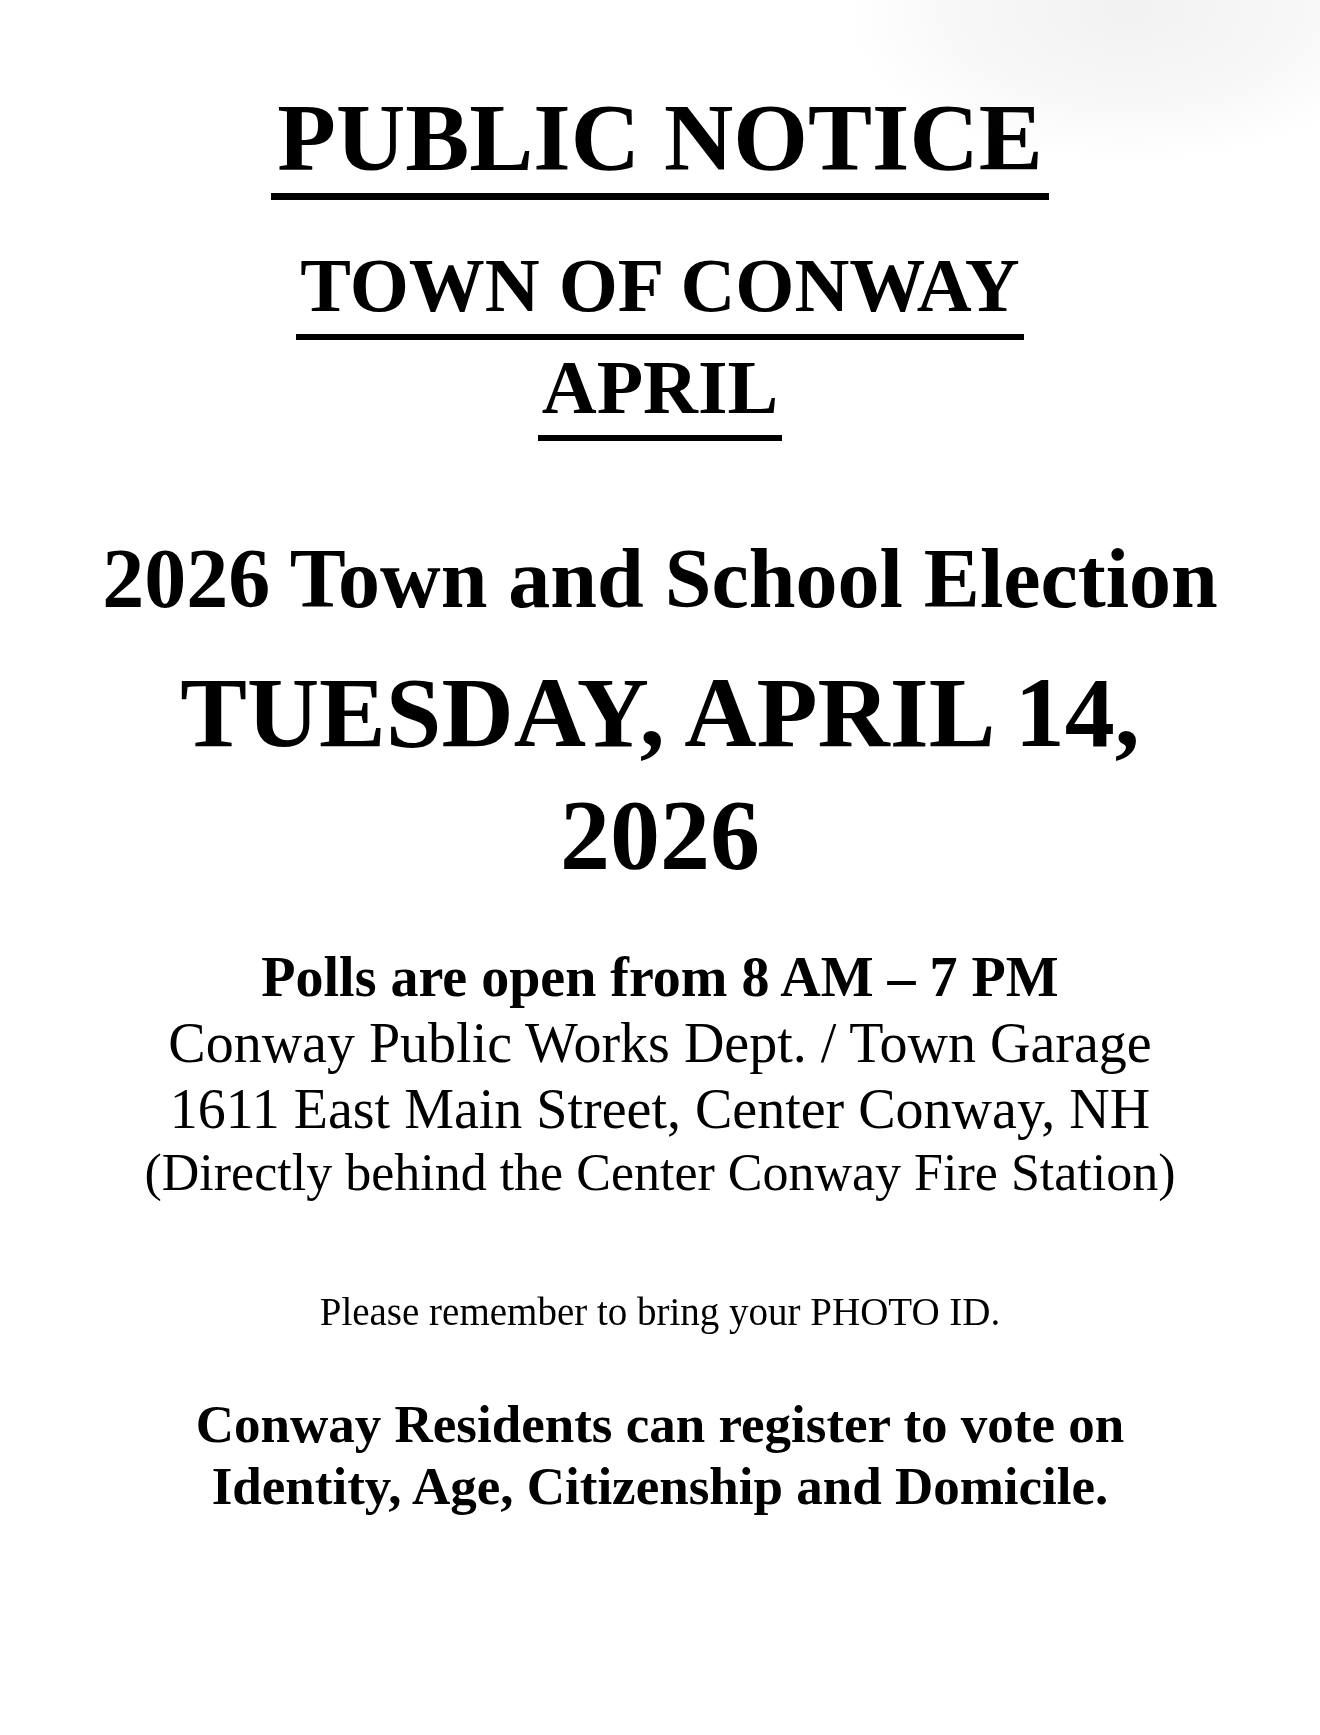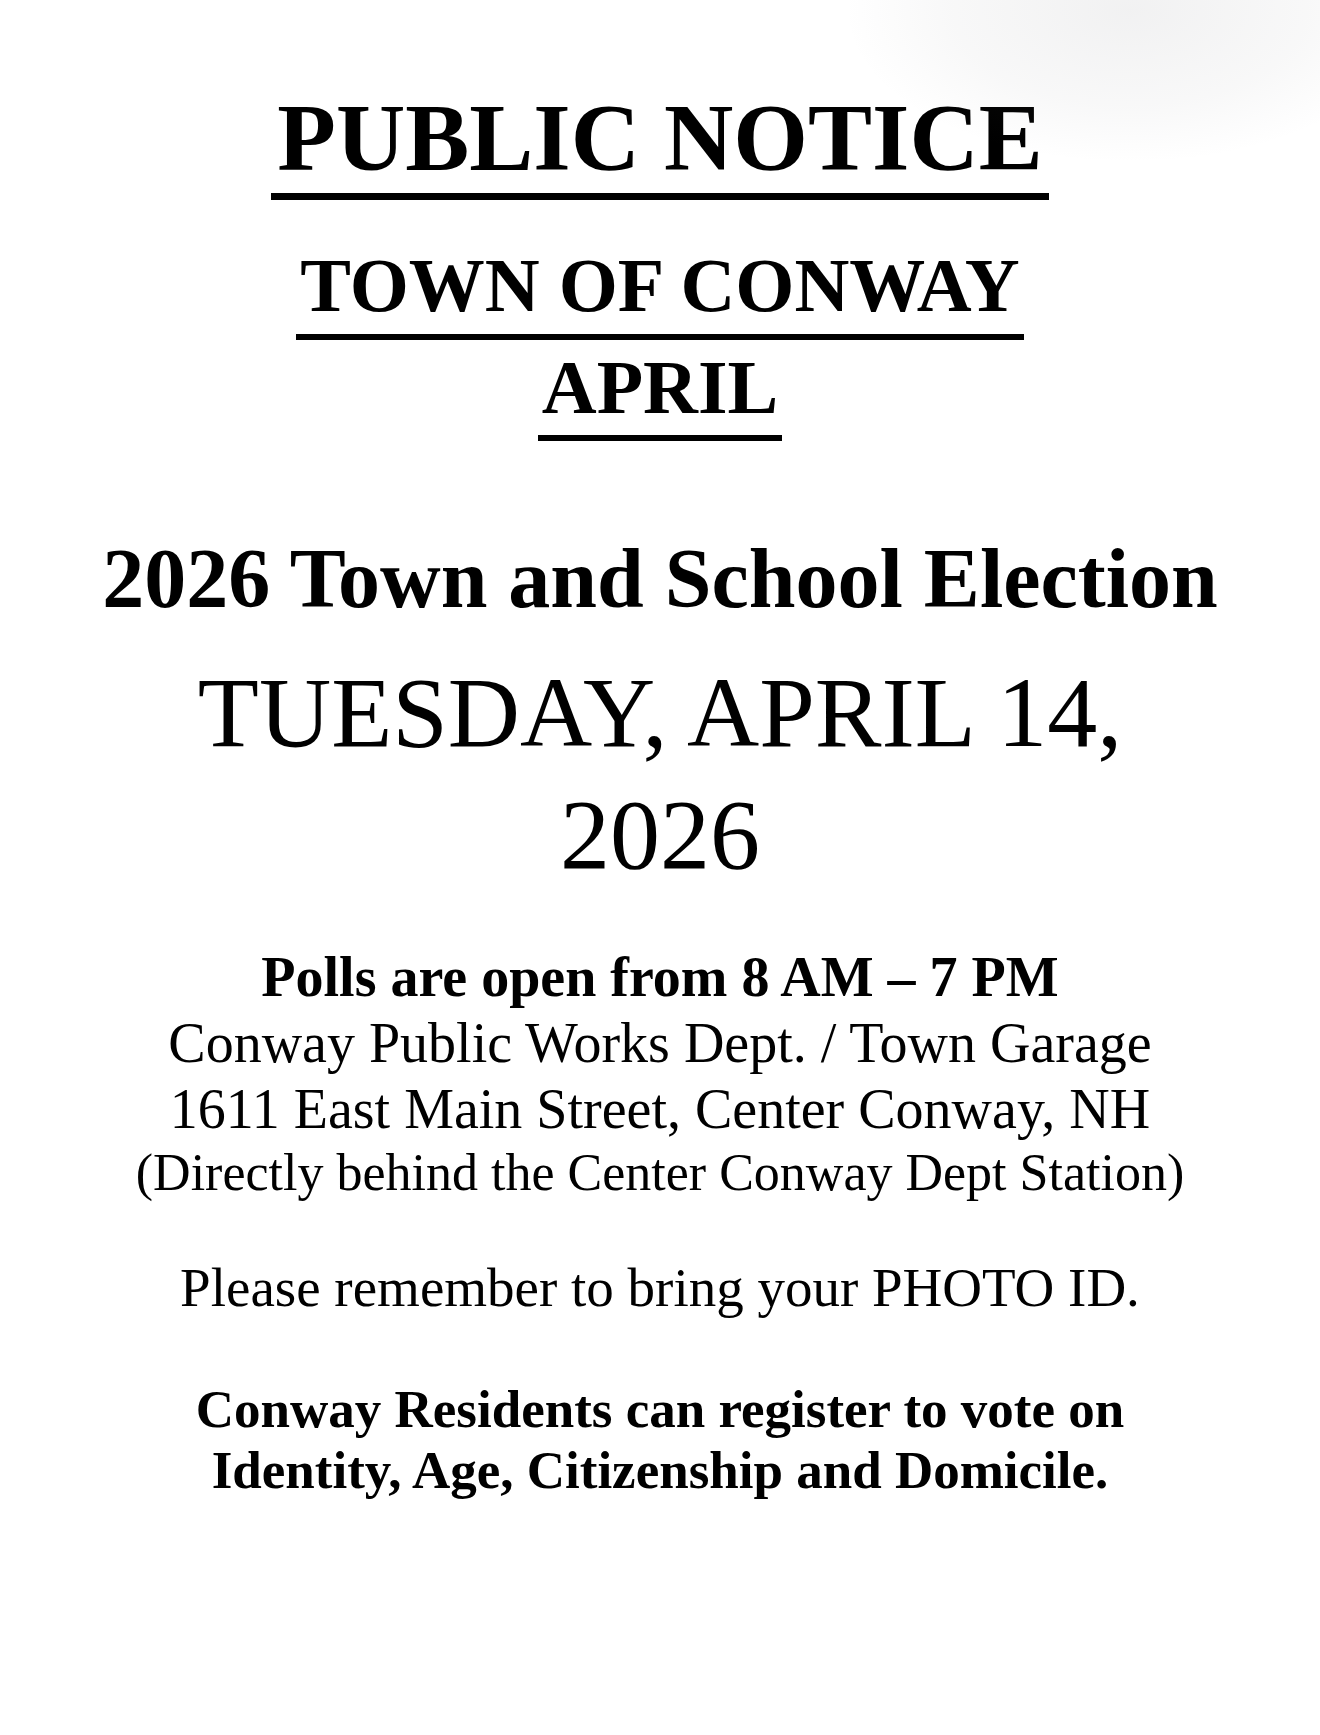--- a/index.html
+++ b/index.html
@@ -57,38 +57,38 @@
     margin: 0;
     margin-top: 92px;
     font-size: 84px;
     font-weight: bold;
     line-height: 1.1;
   }
   .date-title {
     margin: 0;
     margin-top: 26px;
     font-size: 100px;
-    font-weight: normal;
+    font-weight: bold;
     line-height: 1.22;
   }
   .polls-block {
     margin-top: 48px;
     font-size: 56px;
     line-height: 1.18;
   }
   .polls-hours {
     font-weight: bold;
     margin-top: 20px;
   }
   .polls-directions {
     font-size: 52px;
   }
   .photo-id {
-    margin-top: 55px;
-    font-size: 55px;
+    margin-top: 88px;
+    font-size: 39px;
     line-height: 1.1;
   }
   .registration {
     margin-top: 60px;
     font-size: 53px;
     font-weight: bold;
     line-height: 1.16;
   }
 </style>
 </head>
@@ -111,21 +111,21 @@
 
   <h1 class="date-title">
     <span>TUESDAY, APRIL 14,</span><br>
     <span>2026</span>
   </h1>
 
   <div class="polls-block">
     <div class="polls-hours">Polls are open from 8 AM – 7 PM</div>
     <div class="polls-location">Conway Public Works Dept. / Town Garage</div>
     <div class="polls-address">1611 East Main Street, Center Conway, NH</div>
-    <div class="polls-directions">(Directly behind the Center Conway Dept Station)</div>
+    <div class="polls-directions">(Directly behind the Center Conway Fire Station)</div>
   </div>
 
   <div class="photo-id">Please remember to bring your PHOTO ID.</div>
 
   <div class="registration">
     <div>Conway Residents can register to vote on</div>
     <div>Identity, Age, Citizenship and Domicile.</div>
   </div>
 
 </div>

